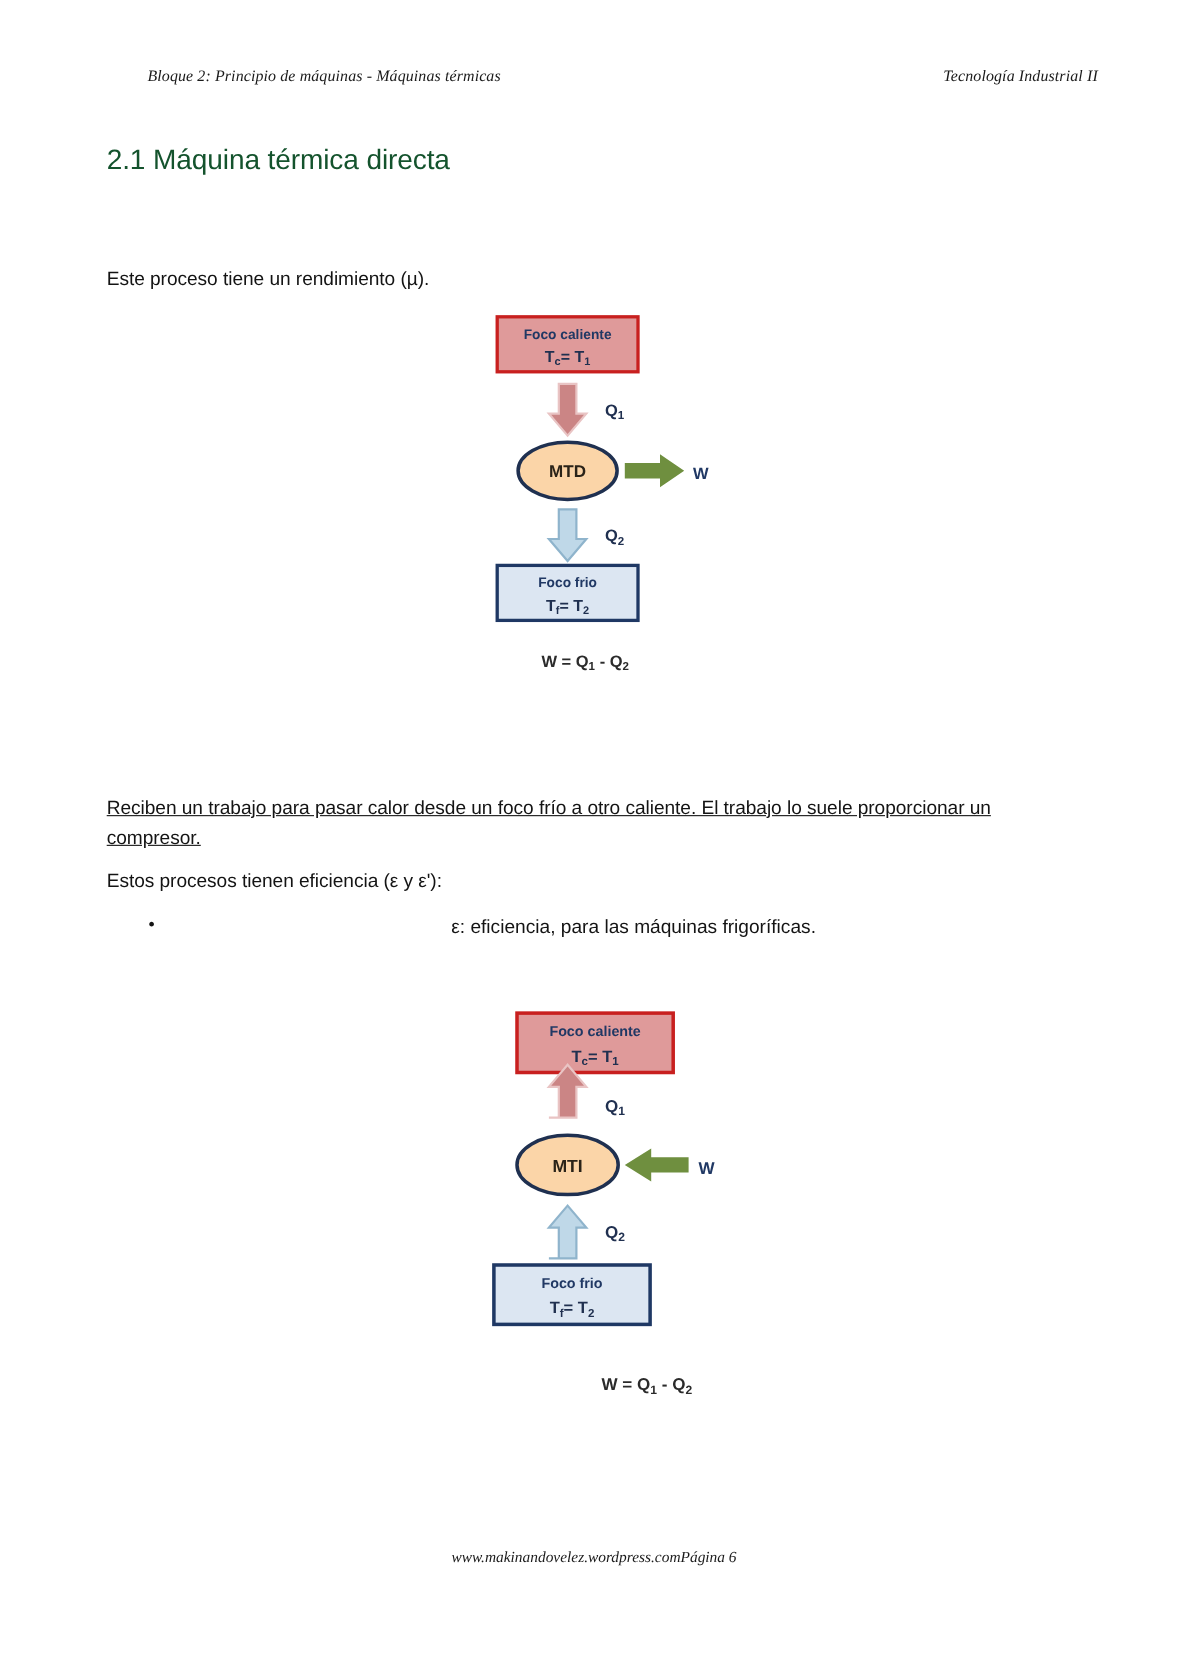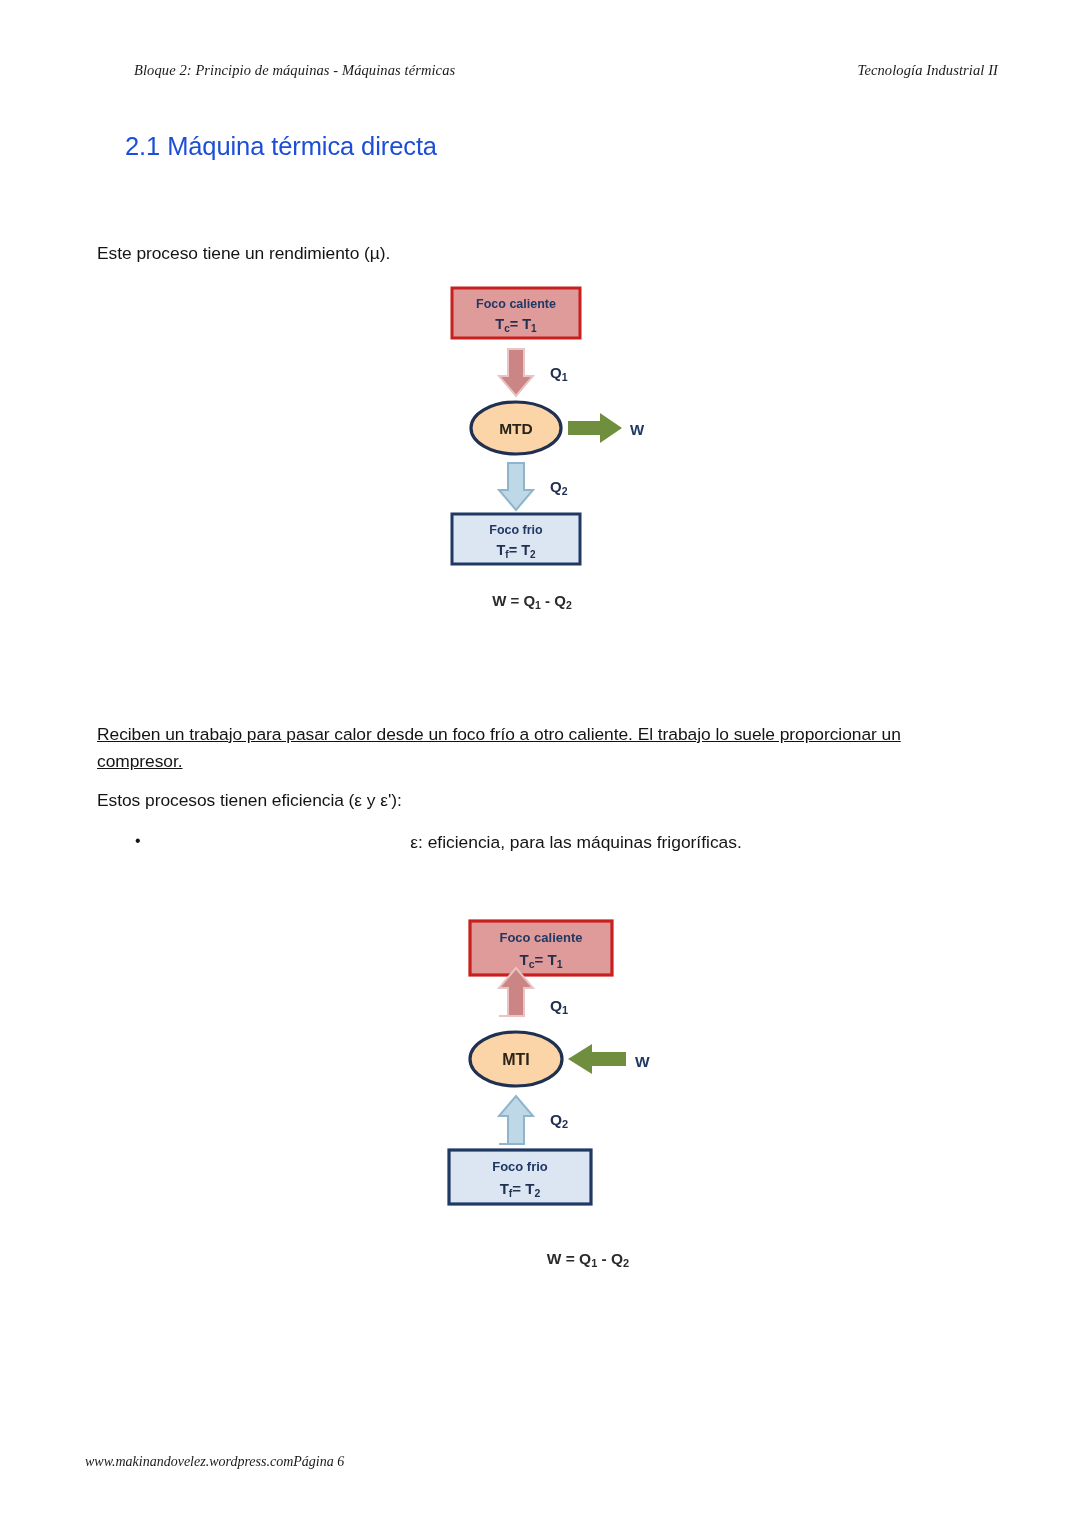--- a/index.html
+++ b/index.html
@@ -19,34 +19,33 @@
     position:absolute; left:108px; top:62px; width:864px;
     display:flex; justify-content:space-between; align-items:baseline;
     font-family:"Liberation Serif", serif;
     font-style:italic; font-size:14.5px; color:#1a1a1a;
     letter-spacing:0.1px;
     margin-left:26px;
   }
 
   
   .runfoot {
-    position:absolute; left:85px; top:1454px; width:910px;
-    display:flex; justify-content:flex-start; align-items:baseline;
+    position:absolute; left:85px; top:1409px; width:910px;
+    display:flex; justify-content:center; align-items:baseline;
     font-family:"Liberation Serif", serif;
     font-style:italic; font-size:14px; color:#1a1a1a;
   }
 
   
   .col { position:absolute; left:97px; width:890px; }
 
   h2.sect {
-    font-size:25.5px; font-weight:400; color:#1d4ed8;
+    font-size:25.5px; font-weight:400; color:#14532d;
     letter-spacing:-0.1px; line-height:1.2;
     font-family:"Liberation Sans", sans-serif;
-    margin-left:28px;
   }
   p.body {
     font-size:17.4px; line-height:27px; color:#141414;
     letter-spacing:-0.05px;
   }
   ul.bullets { list-style:none;text-align:center; }
   ul.bullets li {
     font-size:17.4px; line-height:28px; color:#141414;
     padding-left:68px; position:relative;
   }

